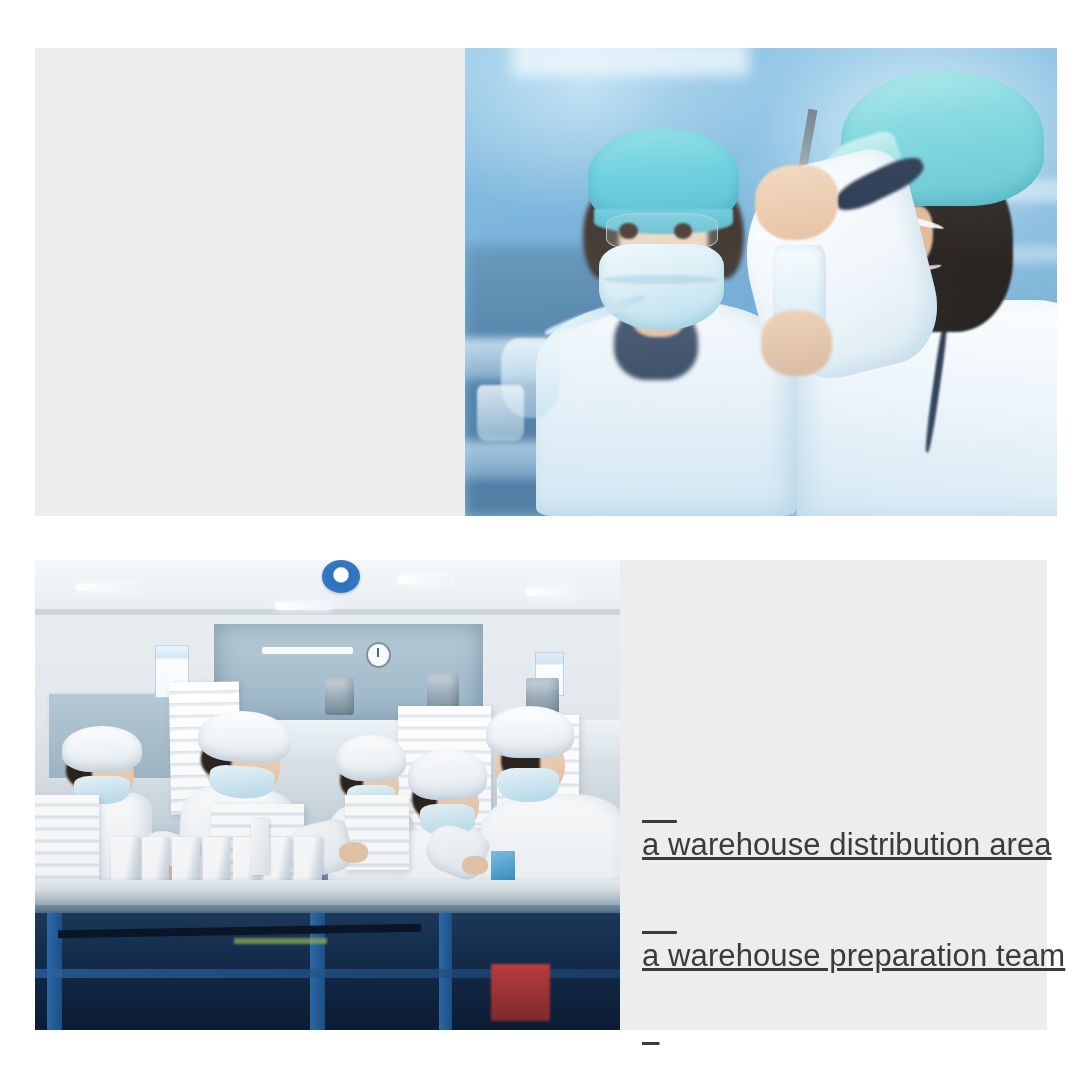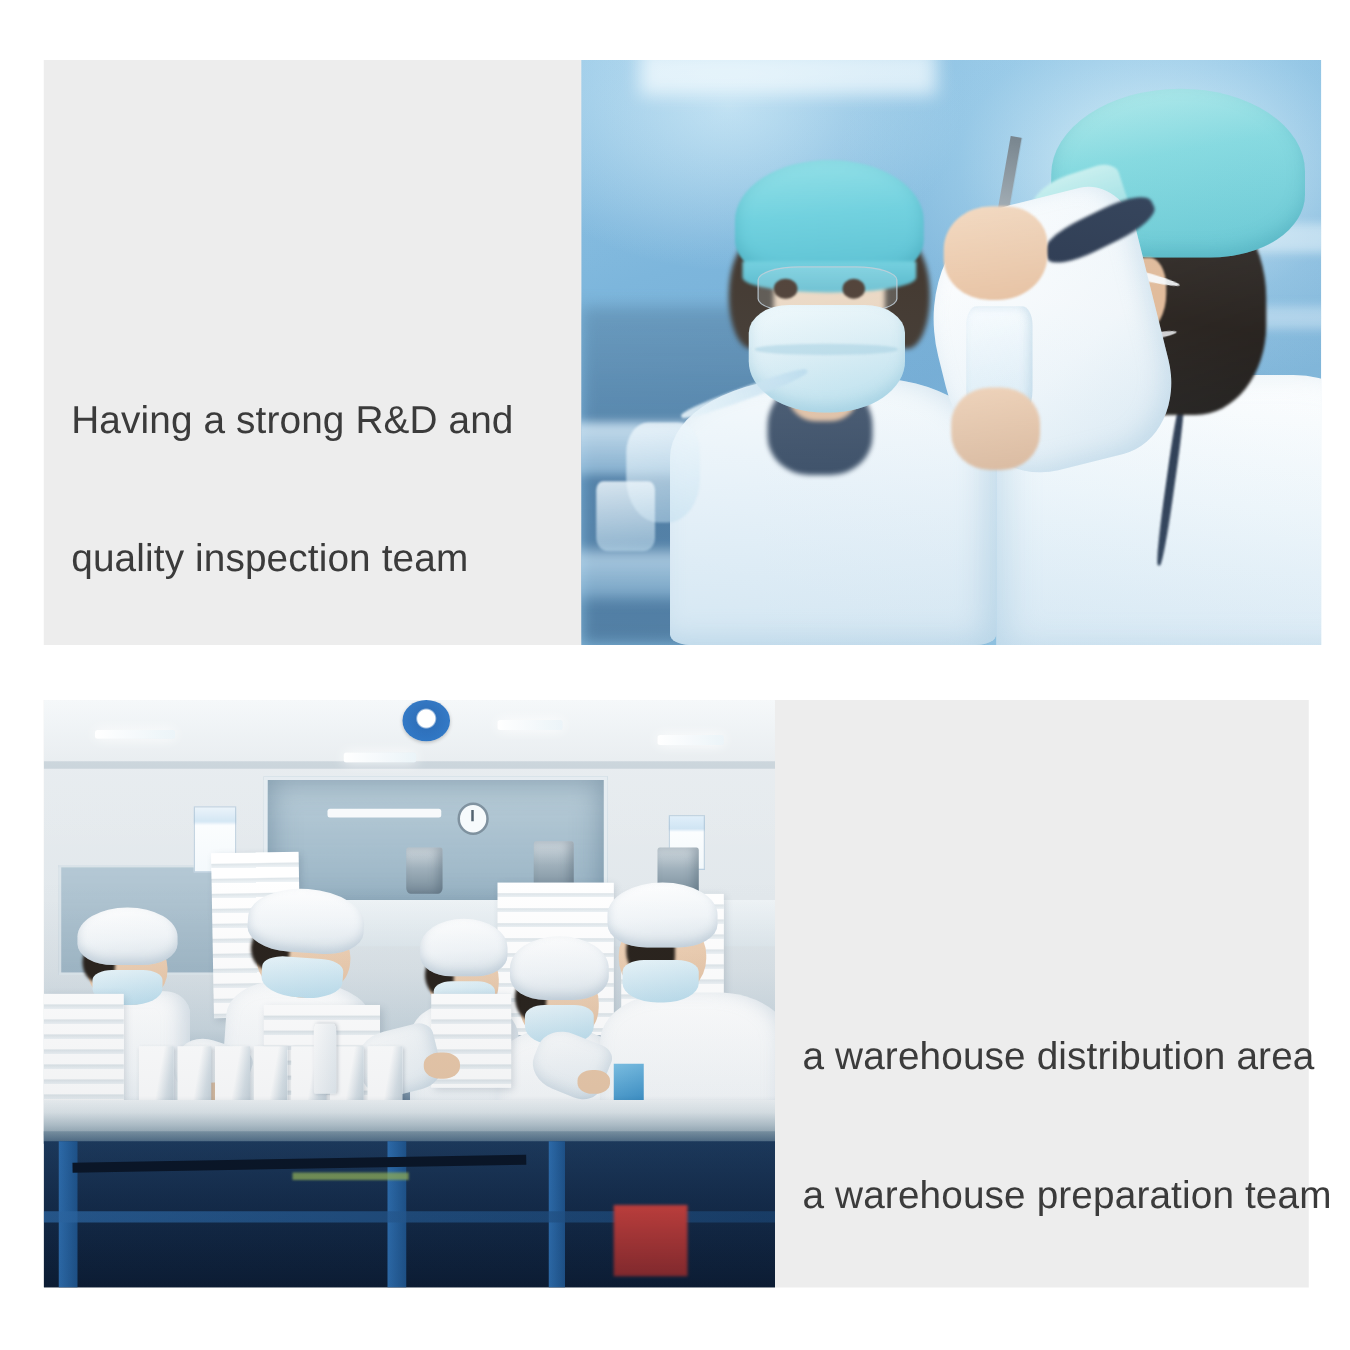--- a/index.html
+++ b/index.html
@@ -580,24 +580,20 @@
       <div class="hand"></div>
       <div class="vial"></div>
       <div class="hand2"></div>
       <div class="pipette"></div>
       <div class="flask"></div>
       <div class="beaker2"></div>
       <div class="lab-veil"></div>
     </div>
   </div>
 
-  <div class="caption" id="caption-top" style="left:57px; top:243px; width:400px;">
-    <div>Having a strong R&amp;D and</div>
-    <div>quality inspection team</div>
-  </div>
 
   <div class="panel" id="panel-bottom" style="left:35px; top:560px; width:1012px; height:470px;"></div>
 
   <div class="photo" id="photo-warehouse">
     <div class="photo-inner">
       <div class="wh-bg"></div>
       <div class="wh-ceiling"></div>
       <div class="wh-ceilline"></div>
       <div class="wh-lamp l1"></div>
       <div class="wh-lamp l2"></div>
@@ -687,18 +683,18 @@
       <div class="wh-legblue g2"></div>
       <div class="wh-legblue g3"></div>
       <div class="wh-railblue"></div>
       <div class="wh-darkbar"></div>
       <div class="wh-greenline"></div>
       <div class="wh-redbox"></div>
       <div class="wh-veil"></div>
     </div>
   </div>
 
-  <div class="caption" id="caption-bottom" style="left:642px; top:752px; width:400px;">
+  <div class="caption" id="caption-bottom" style="left:642px; top:752px; width:400px;text-decoration:underline;">
     <div>a warehouse distribution area</div>
     <div>a warehouse preparation team</div>
   </div>
 
 </div>
 
 </body></html>

